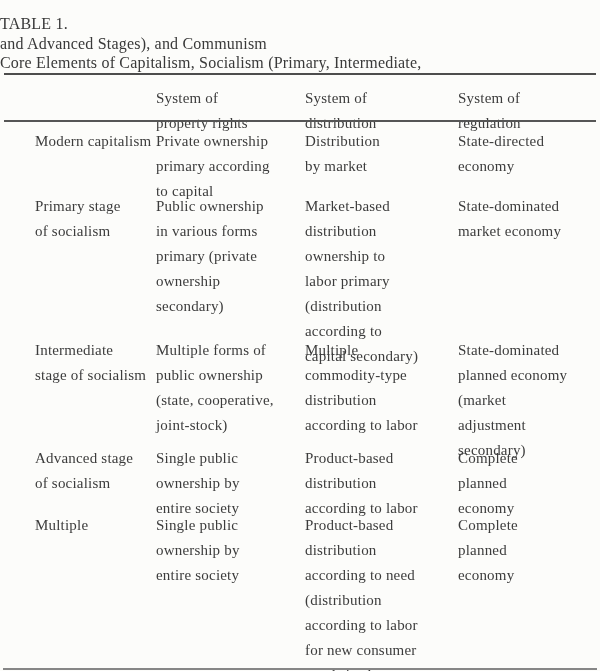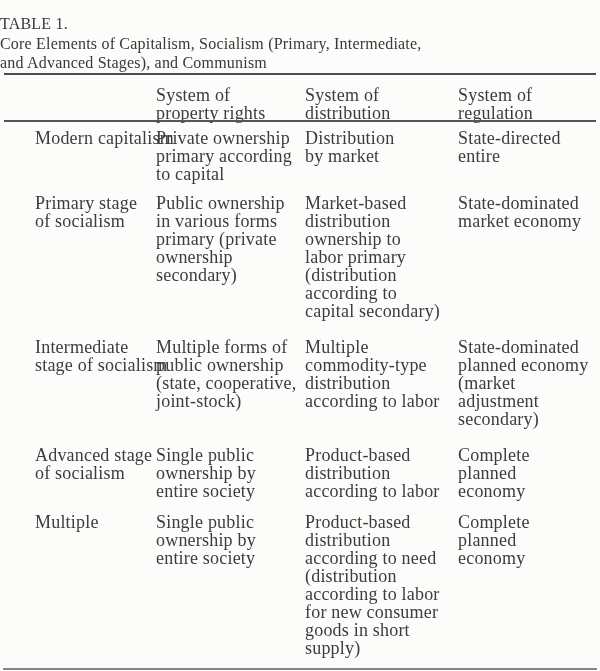--- a/index.html
+++ b/index.html
@@ -33,22 +33,22 @@
     right: 4px;
     background: #4d4d4d;
   }
   .rule-top    { top: 73px;  height: 2px; }
   .rule-header { top: 120px; height: 2px; background: #565656; }
   .rule-bottom { top: 668px; height: 2px; background: #868686; left: 3px; right: 3px; }
 
   .cell {
     position: absolute;
     top: 0;
-    font-size: 18px;
-    line-height: 18px;
+    font-size: 15px;
+    line-height: 25px;
     letter-spacing: 0.2px;
     white-space: pre-line;
   }
   .col-label        { left: 7px;   width: 148px; margin-left: 28px; }
   .col-property     { left: 156px; width: 148px; }
   .col-distribution { left: 305px; width: 152px; }
   .col-regulation   { left: 458px; width: 140px; }
 
   .header-row { position: absolute; left: 0; right: 0; top: 86px; }
   .row { position: absolute; left: 0; right: 0; }
@@ -58,22 +58,22 @@
   .row-3 { top: 446px; }
   .row-4 { top: 513px; }
 </style>
 </head>
 <body>
 
 <div class="page">
 
   <div class="title-block">
     <div>TABLE 1.</div>
+    <div>and Advanced Stages), and Communism</div>
     <div>Core Elements of Capitalism, Socialism (Primary, Intermediate,</div>
-    <div>and Advanced Stages), and Communism</div>
   </div>
 
   <div class="rule rule-top"></div>
 
   <div class="header-row">
     <div class="cell col-property">System of
 property rights</div>
     <div class="cell col-distribution">System of
 distribution</div>
     <div class="cell col-regulation">System of
@@ -83,21 +83,21 @@
   <div class="rule rule-header"></div>
 
   <div class="row row-0">
     <div class="cell col-label">Modern capitalism</div>
     <div class="cell col-property">Private ownership
 primary according
 to capital</div>
     <div class="cell col-distribution">Distribution
 by market</div>
     <div class="cell col-regulation">State-directed
-entire</div>
+economy</div>
   </div>
 
   <div class="row row-1">
     <div class="cell col-label">Primary stage
 of socialism</div>
     <div class="cell col-property">Public ownership
 in various forms
 primary (private
 ownership
 secondary)</div>

